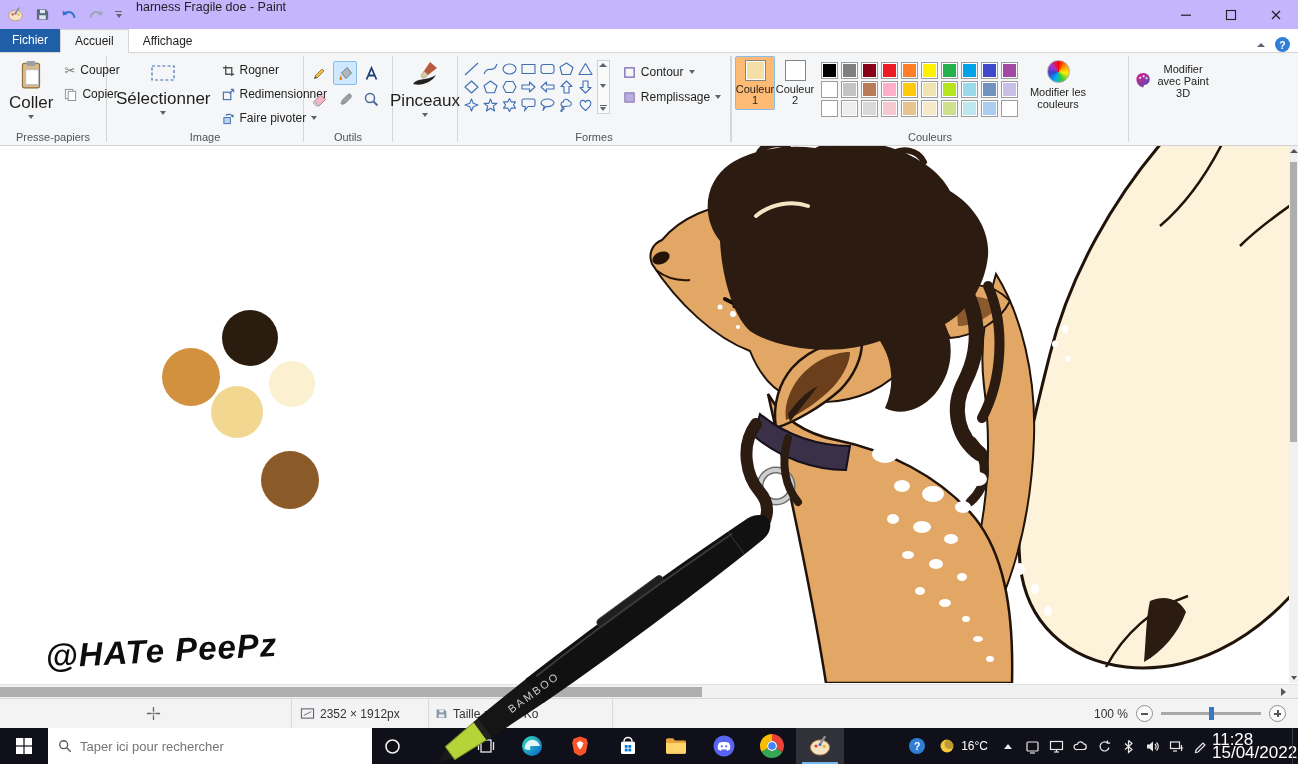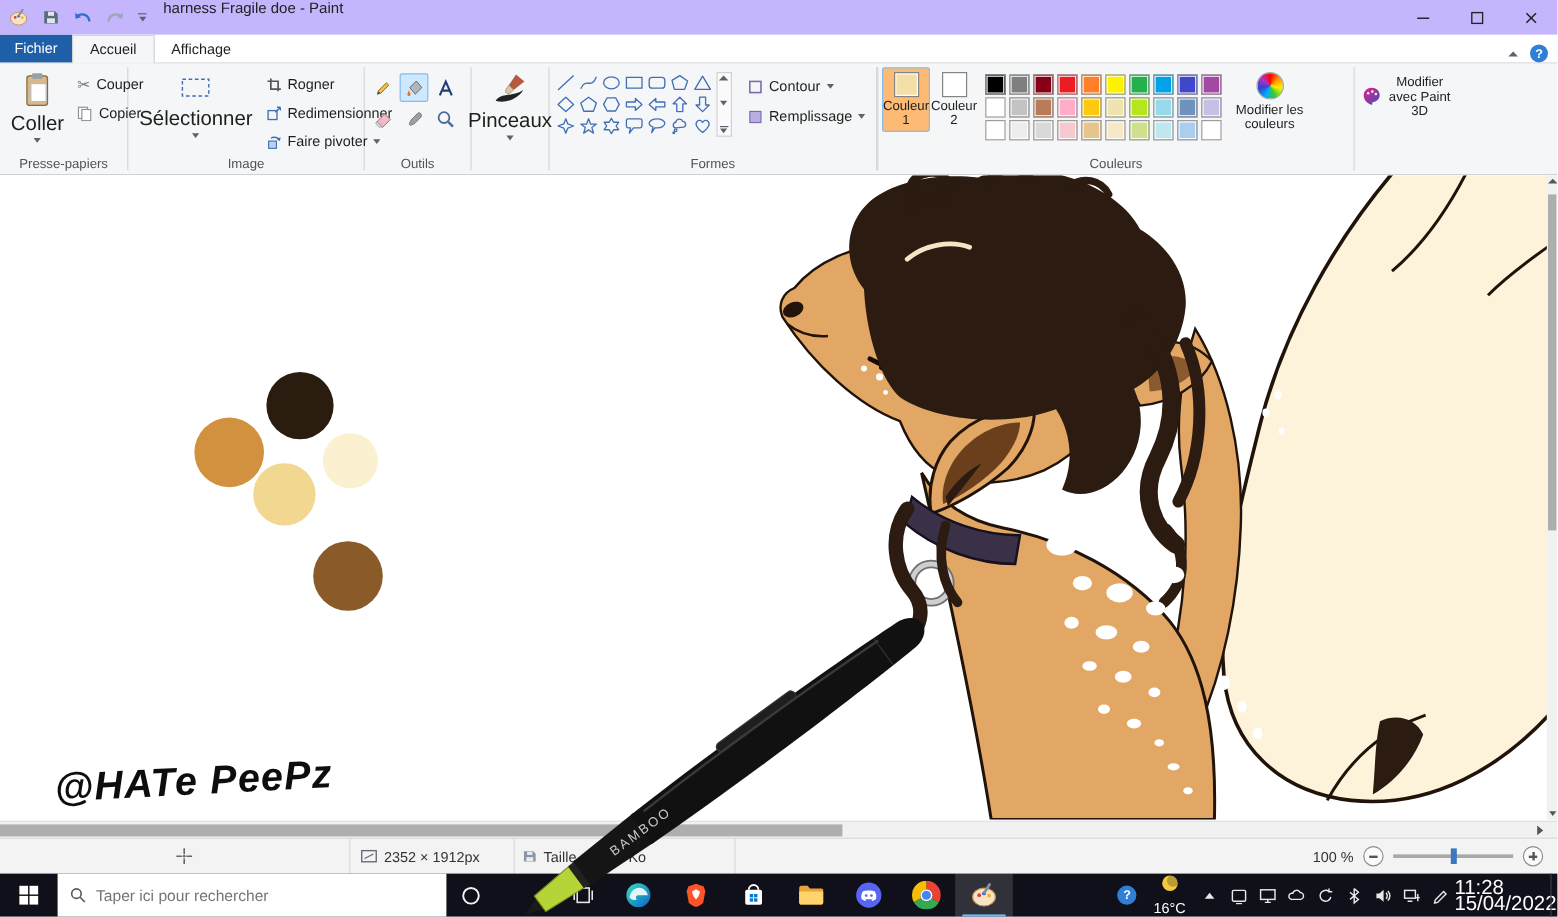--- a/index.html
+++ b/index.html
@@ -84,21 +84,21 @@
   .tbtn{height:36px;display:flex;align-items:center;justify-content:center;}
   .startbtn{width:48px;}
   .searchbox{width:324px;height:36px;background:#ffffff;display:flex;align-items:center;padding-left:10px;gap:8px;}
   .searchbox input{border:none;outline:none;font-size:13px;color:#444;width:250px;background:transparent;}
   .cortana{width:40px;}
   .taskview{width:44px;margin-left:52px;}
   .appbtn{width:48px;position:relative;}
   .appbtn.active{background:rgba(255,255,255,0.14);}
   .appbtn.active::after{content:"";position:absolute;bottom:0;left:6px;right:6px;height:2px;background:#76b9ed;}
   .traycluster{margin-left:auto;display:flex;align-items:center;}
-  .weather{display:flex;align-items:center;gap:6px;padding:0 8px;font-size:12px;color:#fff;flex-direction:column;}
+  .weather{display:flex;align-items:center;gap:6px;padding:0 8px;font-size:12px;color:#fff;}
   .trayicons{display:flex;align-items:center;}
   .trayicons .tbtn{width:24px;}
   .clock{width:80px;text-align:left;font-size:17px;line-height:13px;color:#fff;}
   .desktop-sliver{width:6px;height:36px;border-left:1px solid #3a3a46;}
   .chev-up-white{width:0;height:0;border-left:4px solid transparent;border-right:4px solid transparent;border-bottom:5px solid #e8e8e8;}
 
   .trayicon-svg{width:15px;height:15px;stroke:#e8e8e8;fill:none;stroke-width:1.2;}
   #pen-overlay{position:absolute;left:0;top:0;z-index:60;pointer-events:none;}
 </style>
 </head>

